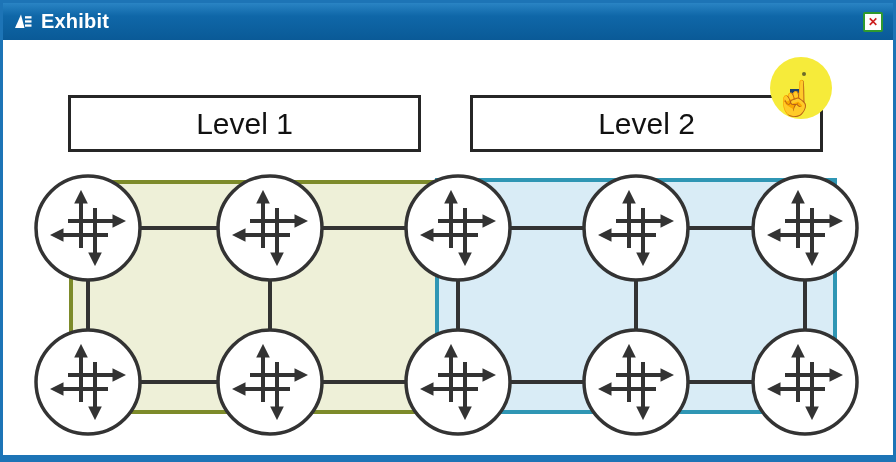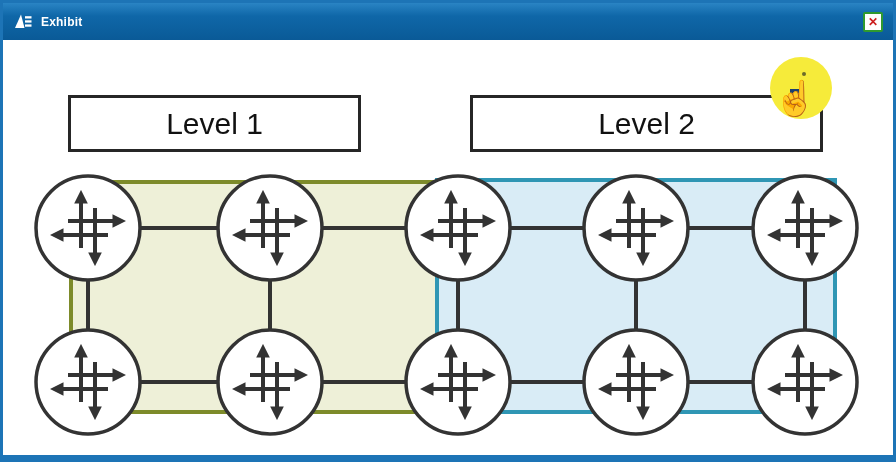--- a/index.html
+++ b/index.html
@@ -14,21 +14,21 @@
     position:relative;
     overflow:hidden;
   }
   .titlebar {
     height:37px;
     background:linear-gradient(180deg,#2a84c4 0%, #0f67a8 35%, #0a5a97 100%);
     display:flex; align-items:center;
     padding:0 10px; gap:8px;
   }
   .logo { display:flex; align-items:center; }
-  .title { color:#fff; font-size:12px; font-weight:600; letter-spacing:0.2px; }
+  .title { color:#fff; font-size:20px; font-weight:600; letter-spacing:0.2px; }
   .closebtn {
     margin-left:auto;
     width:20px; height:20px;
     background:#fff;
     border:2px solid #2f9a2f;
     border-radius:2px;
     color:#cc1f1f;
     font-size:12px; font-weight:bold;
     display:flex; align-items:center; justify-content:center;
     cursor:pointer;
@@ -37,21 +37,21 @@
   .content { position:relative; width:890px; height:415px; background:#fff; }
   svg.topology { position:absolute; left:0; top:0; }
 
   .label-box {
     position:absolute;
     border:3px solid #262626;
     background:#fff;
     display:flex; align-items:center; justify-content:center;
     font-size:30px; color:#111;
   }
-  #lbl1 { left:65px; top:55px; width:293px; height:57px; }
+  #lbl1 { left:65px; top:55px; width:353px; height:57px; }
   #lbl2 { left:467px; top:55px; width:353px; height:57px; }
 
   .highlight {
     position:absolute; left:767px; top:17px;
     width:62px; height:62px; border-radius:50%;
     background:#f6eb3a;
   }
   .click-dot {
     position:absolute; left:799px; top:32px;
     width:4px; height:4px; border-radius:50%;

